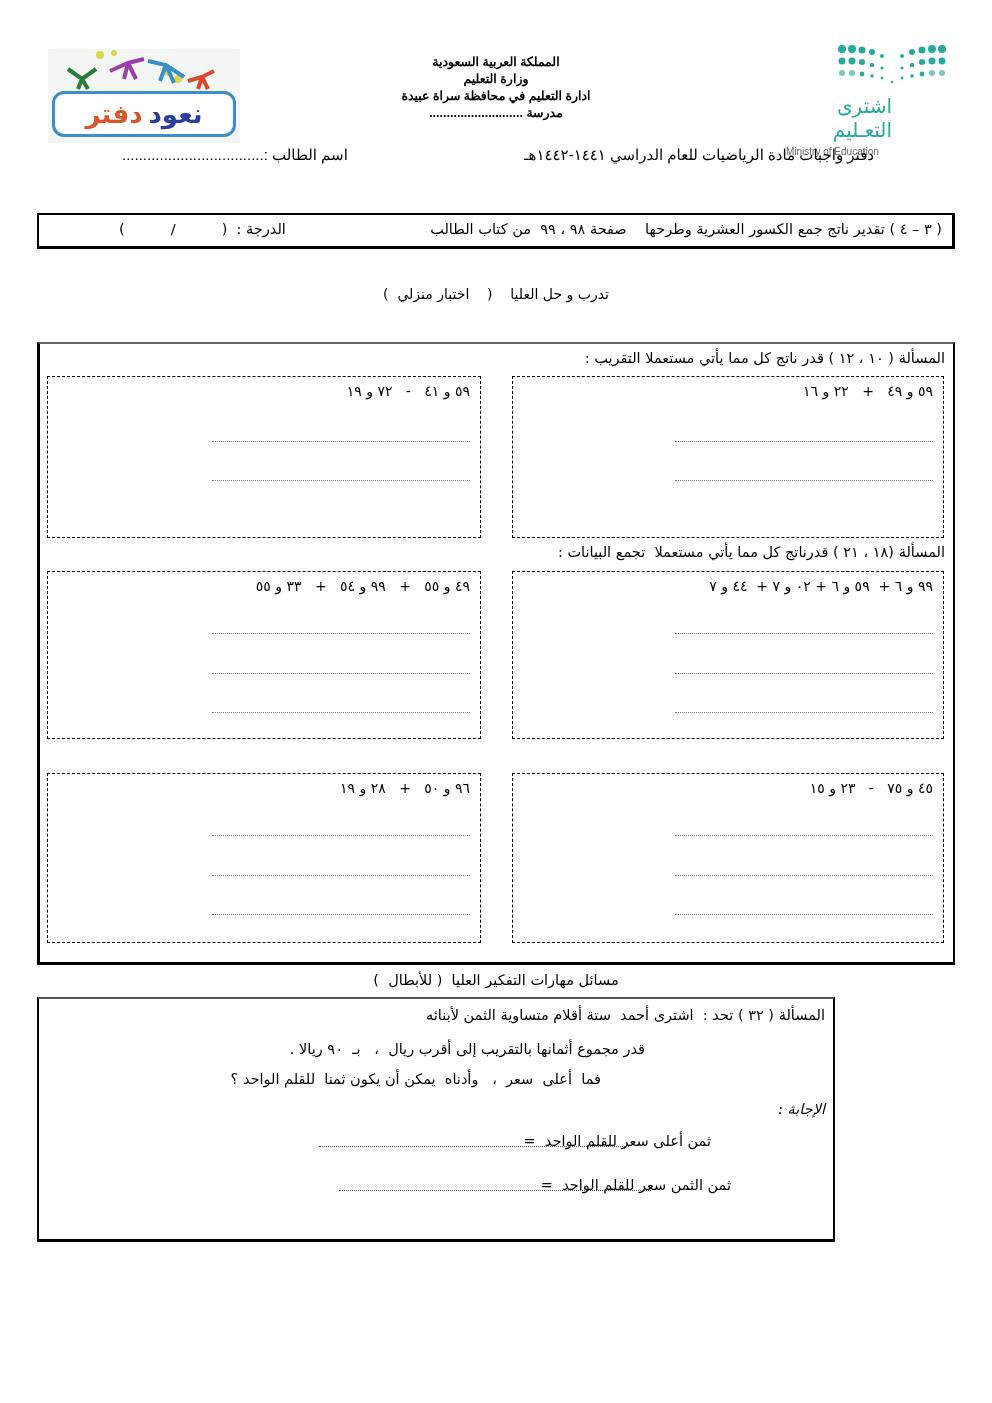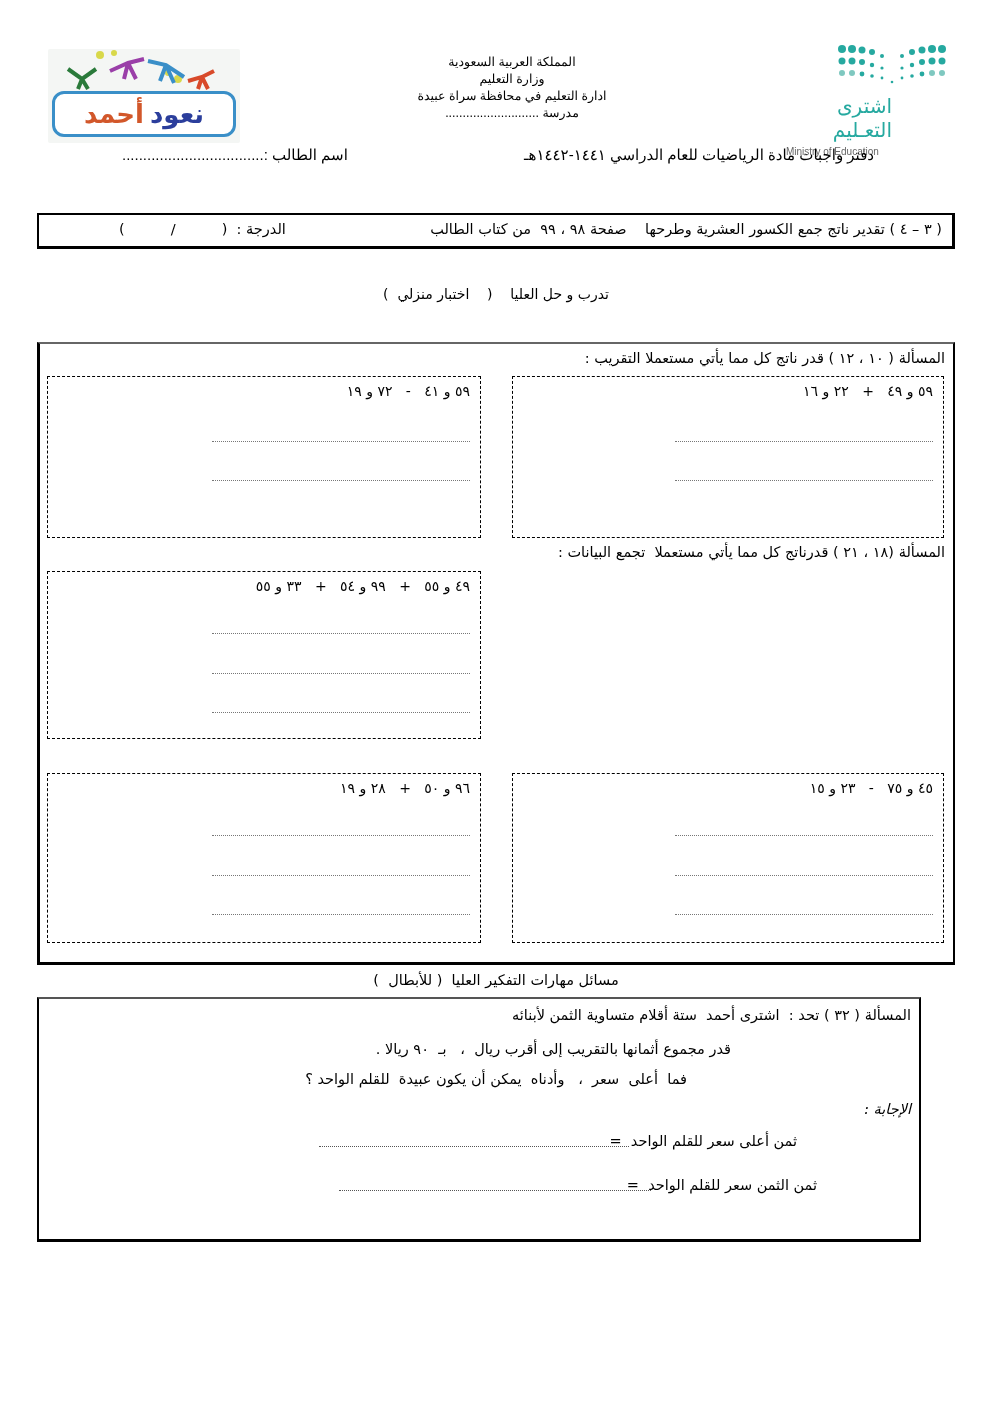--- a/index.html
+++ b/index.html
@@ -7,21 +7,21 @@
   body { position: relative; font-family: "DejaVu Sans", sans-serif; color: #000; overflow: hidden; }
   .abs { position: absolute; }
 
   
   .logo-left { left: 48px; top: 49px; width: 192px; height: 94px; background: #f4f6f4; border-radius: 2px; }
   .logo-left .banner { position: absolute; left: 4px; top: 42px; width: 184px; height: 46px; border: 3px solid #3a8fc8; border-radius: 12px; background: #fff; display: flex; align-items: center; justify-content: center; font-weight: bold; font-size: 26px; direction: rtl; }
   .logo-left .banner .w1 { color: #2b3e9c; }
   .logo-left .banner .w2 { color: #d2572a; margin-right: 6px; }
   .logo-left .figs { position: absolute; left: 0; top: 0; width: 192px; height: 42px; }
 
-  .ministry-header { left: 396px; top: 54px; width: 232px; text-align: center; direction: rtl; font-family: "Liberation Sans", sans-serif; font-weight: normal; font-size: 12.5px; line-height: 17px; }
+  .ministry-header { left: 380px; top: 54px; width: 232px; text-align: center; direction: rtl; font-family: "Liberation Sans", sans-serif; font-weight: bold; font-size: 12.5px; line-height: 17px; }
 
   .moe-logo { left: 780px; top: 44px; width: 168px; height: 92px; }
   .moe-dots { position: absolute; left: 56px; top: 0; width: 112px; height: 40px; }
   .moe-ar { position: absolute; right: 56px; top: 50px; font-size: 20px; color: #26a9a0; direction: rtl; font-family: "DejaVu Sans", sans-serif; }
   .moe-en { position: absolute; left: 6px; top: 76px; font-size: 10px; color: #666; font-family: "Liberation Sans", sans-serif; margin-top: 26px; }
 
   .notebook-title { right: 118px; top: 146px; font-family: "Liberation Sans", sans-serif; font-size: 15px; direction: rtl; }
   .student-name { left: 122px; top: 146px; font-family: "Liberation Sans", sans-serif; font-size: 15px; direction: rtl; }
 
   
@@ -35,42 +35,42 @@
   .practice { left: 37px; top: 311px; width: 918px; height: 623px; border: 2px solid #000; border-left-width: 3px; border-bottom-width: 3px; border-top-color: #666; margin-top: 31px; }
 
   .problem-head { font-size: 14.5px; direction: rtl; white-space: pre; }
 
   .ebox { position: absolute; border: 1px dashed #000; background: transparent; text-align: center; }
   .ebox .expr { position: absolute; right: 10px; top: 6px; font-size: 14px; direction: rtl; white-space: pre; letter-spacing: 0.5px; }
   .ebox .line { position: absolute; height: 0; border-top: 1px dotted #777; }
 
   
   .hots-title { top: 972px; left: 0; width: 992px; text-align: center; font-size: 14.5px; direction: rtl; white-space: pre; }
-  .hots { left: 37px; top: 997px; width: 884px; height: 245px; border: 2px solid #000; border-right-width: 2px; border-bottom-width: 3px; border-top-color: #555; }
+  .hots { left: 37px; top: 997px; width: 798px; height: 245px; border: 2px solid #000; border-right-width: 2px; border-bottom-width: 3px; border-top-color: #555; }
   .hots .t { position: absolute; direction: rtl; white-space: pre; font-size: 14.5px; }
   .answer-label { font-style: italic; font-family: "DejaVu Serif", serif; }
   .fill-line { position: absolute; height: 0; border-top: 1px dotted #555; }
 </style>
 </head>
 <body>
 
 <div class="abs logo-left">
   <svg class="figs" viewBox="0 0 192 42">
     <circle cx="52" cy="6" r="4" fill="#d8d84a"></circle>
       <circle cx="66" cy="4" r="3" fill="#d8d84a"></circle>
       <circle cx="120" cy="24" r="3" fill="#d8d84a"></circle>
       <circle cx="130" cy="30" r="4" fill="#d8d84a"></circle>
     <path d="M20 20 L34 30 L48 20 M34 30 L30 40 M34 30 L40 40" stroke="#2a7a3a" stroke-width="4" fill="none"></path>
     <path d="M62 22 L80 14 L96 10 M80 14 L76 30 M80 14 L88 30" stroke="#9a3fa8" stroke-width="4" fill="none"></path>
     <path d="M100 12 L118 16 L136 28 M118 16 L112 32 M118 16 L126 34" stroke="#3a8fc8" stroke-width="4" fill="none"></path>
     <path d="M140 32 L154 28 L166 22 M154 28 L150 40 M154 28 L160 40" stroke="#d84a2a" stroke-width="4" fill="none"></path>
   </svg>
   <div class="banner">
     <span class="w1">نعود</span>
-    <span class="w2">أحمد</span>
+    <span class="w2">دفتر</span>
   </div>
 </div>
 
 <div class="abs ministry-header">
   <div>المملكة العربية السعودية</div>
   <div>وزارة التعليم</div>
   <div>ادارة التعليم في محافظة سراة عبيدة</div>
   <div>مدرسة ...........................</div>
 </div>
 
@@ -132,20 +132,26 @@
     <div class="line" style="right:10px; top:64px; width:258px;"></div>
     <div class="line" style="right:10px; top:103px; width:258px;"></div>
   </div>
   <div class="ebox" style="left:7px; top:32px; width:434px; height:162px;">
     <div class="expr">٥٩ و ٤١   -   ٧٢ و ١٩</div>
     <div class="line" style="right:10px; top:64px; width:258px;"></div>
     <div class="line" style="right:10px; top:103px; width:258px;"></div>
   </div>
 
   <div class="abs problem-head" style="right:8px; top:200px;">المسألة (١٨ ، ٢١ ) قدرناتج كل مما يأتي مستعملا  تجمع البيانات :</div>
+  <div class="ebox" style="left:472px; top:227px; width:432px; height:168px;">
+    <div class="expr">٩٩ و ٦ +  ٥٩ و ٦ + ٠٢ و ٧ +  ٤٤ و ٧</div>
+    <div class="line" style="right:10px; top:61px; width:258px;"></div>
+    <div class="line" style="right:10px; top:101px; width:258px;"></div>
+    <div class="line" style="right:10px; top:140px; width:258px;"></div>
+  </div>
   <div class="ebox" style="left:7px; top:227px; width:434px; height:168px;">
     <div class="expr">٤٩ و ٥٥   +   ٩٩ و ٥٤   +   ٣٣ و ٥٥</div>
     <div class="line" style="right:10px; top:61px; width:258px;"></div>
     <div class="line" style="right:10px; top:101px; width:258px;"></div>
     <div class="line" style="right:10px; top:140px; width:258px;"></div>
   </div>
 
   <div class="ebox" style="left:472px; top:429px; width:432px; height:170px;">
     <div class="expr">٤٥ و ٧٥   -   ٢٣ و ١٥</div>
     <div class="line" style="right:10px; top:61px; width:258px;"></div>
@@ -158,21 +164,21 @@
     <div class="line" style="right:10px; top:101px; width:258px;"></div>
     <div class="line" style="right:10px; top:140px; width:258px;"></div>
   </div>
 </div>
 
 <div class="abs hots-title">مسائل مهارات التفكير العليا  ( للأبطال  )</div>
 
 <div class="abs hots">
   <div class="t" style="right:8px; top:8px;">المسألة ( ٣٢ ) تحد :  اشترى أحمد  ستة أقلام متساوية الثمن لأبنائه</div>
   <div class="t" style="right:188px; top:42px;">قدر مجموع أثمانها بالتقريب إلى أقرب ريال  ،   بـ  ٩٠ ريالا .</div>
-  <div class="t" style="right:232px; top:72px;">فما  أعلى  سعر  ،   وأدناه  يمكن أن يكون عبيدة  للقلم الواحد ؟</div>
+  <div class="t" style="right:232px; top:72px;">فما  أعلى  سعر  ،   وأدناه  يمكن أن يكون ثمنا  للقلم الواحد ؟</div>
   <div class="t answer-label" style="right:8px; top:102px;">الإجابة :</div>
 
   <div class="t" style="right:122px; top:134px;">ثمن أعلى سعر للقلم الواحد  =</div>
   <div class="fill-line" style="left:280px; top:147px; width:310px;"></div>
 
   <div class="t" style="right:102px; top:178px;">ثمن الثمن سعر للقلم الواحد  =</div>
   <div class="fill-line" style="left:300px; top:191px; width:312px;"></div>
 </div>
 
 </body></html>

